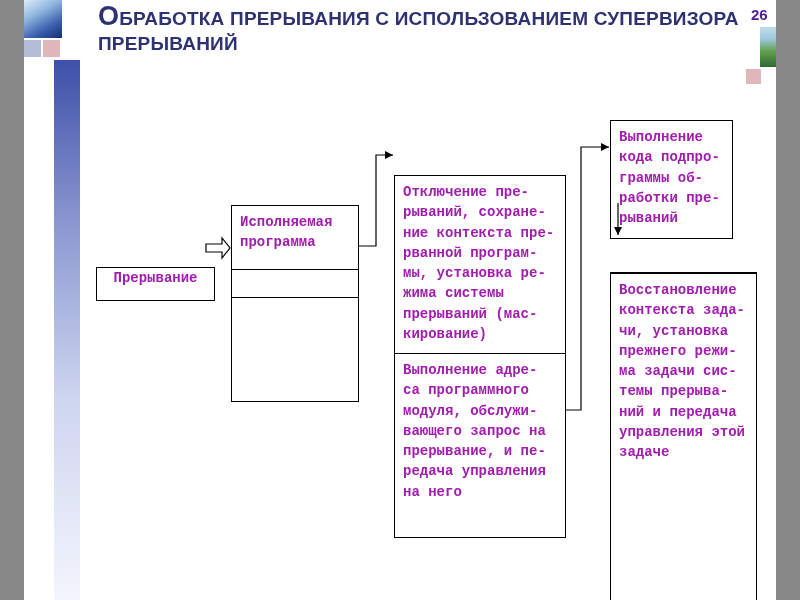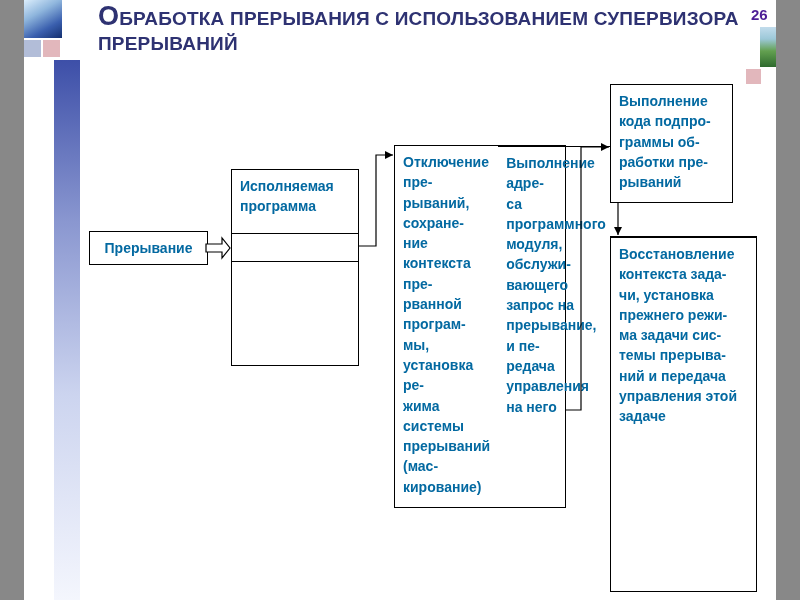--- a/index.html
+++ b/index.html
@@ -28,32 +28,32 @@
     text-transform:uppercase;letter-spacing:.2px;
   }
   .title::first-letter{font-size:27px;}
   .slide-number{
     position:absolute;left:727px;top:6px;font-size:15px;font-weight:600;color:#4c1d95;
   }
 
   
   .box{
     position:absolute;box-sizing:border-box;border:1.4px solid #000;background:#fff;
-    font-family:Liberation Sans, sans-serif;font-weight:bold;font-size:14px;
-    line-height:1.45;color:#0369a1;
+    font-family:Liberation Mono, monospace;font-weight:bold;font-size:14px;
+    line-height:1.45;color:#a21caf;margin-top:36px;
   }
   .txt{padding:6px 8px;white-space:pre-line;}
-  .box-interrupt{left:65px;top:231px;width:119px;height:34px;
-    display:flex;align-items:center;justify-content:center;}
+  .box-interrupt{left:72px;top:231px;width:119px;height:34px;
+    display:flex;align-items:flex-start;justify-content:center;}
   .box-interrupt .txt{padding:0;}
   .box-program{left:207px;top:169px;width:128px;height:197px;}
   .slot{position:absolute;left:0;right:0;top:63px;height:27px;
     border-top:1.4px solid #000;border-bottom:1.4px solid #000;}
-  .box-supervisor{left:370px;top:145px;width:172px;height:363px;
-    display:flex;flex-direction:row;}
+  .box-supervisor{left:370px;top:139px;width:172px;height:363px;
+    display:flex;flex-direction:column;}
   .box-supervisor .cellA{height:177px;box-sizing:border-box;}
   .box-supervisor .cellB{flex:1;border-top:1.4px solid #000;box-sizing:border-box;}
   .box-handler{left:586px;top:84px;width:123px;height:119px;}
   .box-scheduler{left:586px;top:236px;width:147px;height:356px;
     display:flex;flex-direction:column;}
   .box-scheduler .cellA{height:153px;box-sizing:border-box;}
   .box-scheduler .cellB{flex:1;border-top:1.4px solid #000;box-sizing:border-box;}
 
   
   .connectors{position:absolute;left:0;top:0;pointer-events:none;}

